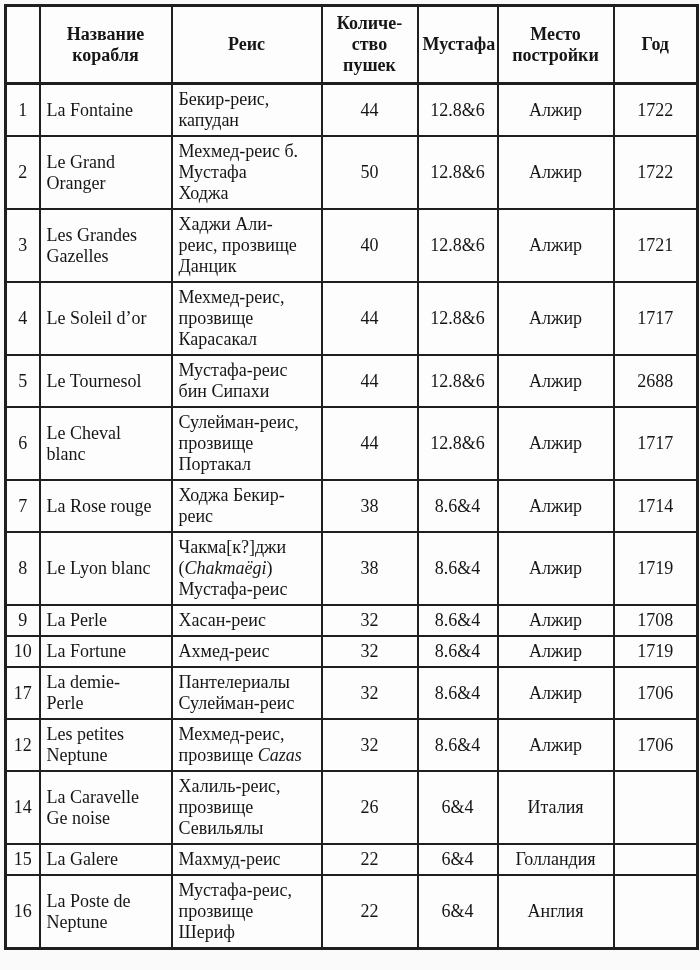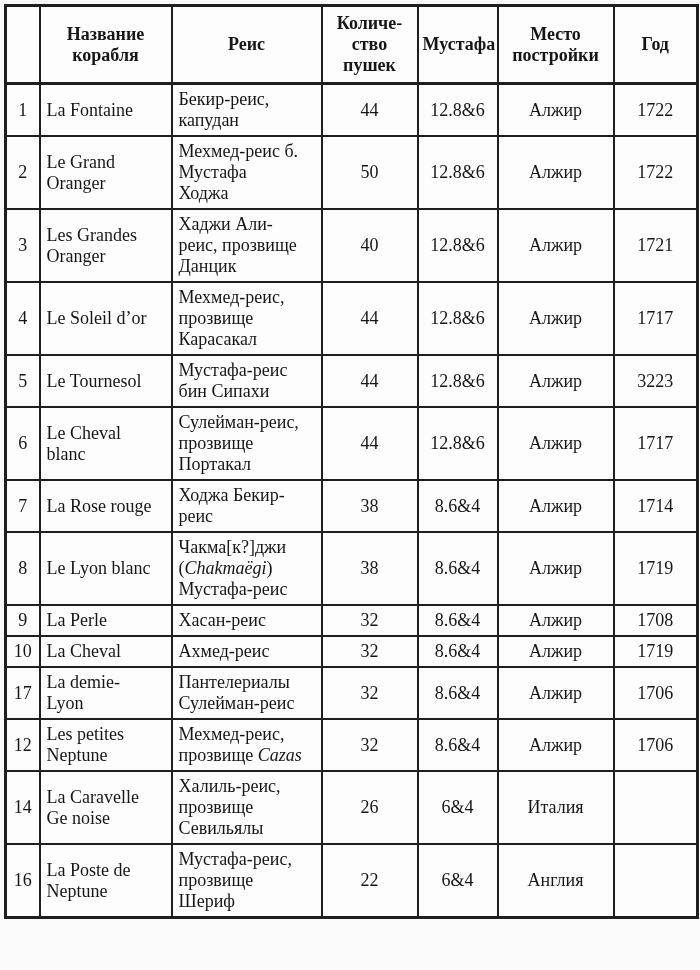--- a/index.html
+++ b/index.html
@@ -97,21 +97,21 @@
 Мустафа
 Ходжа</td>
           <td class="c">50</td>
           <td class="c">12.8&amp;6</td>
           <td class="c">Алжир</td>
           <td class="c">1722</td>
         </tr>
         <tr>
           <td class="c">3</td>
           <td class="l">Les Grandes
-Oranger</td>
+Gazelles</td>
           <td class="l">Хаджи Али-
 реис, прозвище
 Данцик</td>
           <td class="c">40</td>
           <td class="c">12.8&amp;6</td>
           <td class="c">Алжир</td>
           <td class="c">1721</td>
         </tr>
         <tr>
           <td class="c">4</td>
@@ -125,21 +125,21 @@
           <td class="c">1717</td>
         </tr>
         <tr>
           <td class="c">5</td>
           <td class="l">Le Tournesol</td>
           <td class="l">Мустафа-реис
 бин Сипахи</td>
           <td class="c">44</td>
           <td class="c">12.8&amp;6</td>
           <td class="c">Алжир</td>
-          <td class="c">3223</td>
+          <td class="c">2688</td>
         </tr>
         <tr>
           <td class="c">6</td>
           <td class="l">Le Cheval
 blanc</td>
           <td class="l">Сулейман-реис,
 прозвище
 Портакал</td>
           <td class="c">44</td>
           <td class="c">12.8&amp;6</td>
@@ -171,31 +171,31 @@
           <td class="c">9</td>
           <td class="l">La Perle</td>
           <td class="l">Хасан-реис</td>
           <td class="c">32</td>
           <td class="c">8.6&amp;4</td>
           <td class="c">Алжир</td>
           <td class="c">1708</td>
         </tr>
         <tr>
           <td class="c">10</td>
-          <td class="l">La Cheval</td>
+          <td class="l">La Fortune</td>
           <td class="l">Ахмед-реис</td>
           <td class="c">32</td>
           <td class="c">8.6&amp;4</td>
           <td class="c">Алжир</td>
           <td class="c">1719</td>
         </tr>
         <tr>
           <td class="c">17</td>
           <td class="l">La demie-
-Lyon</td>
+Perle</td>
           <td class="l">Пантелериалы
 Сулейман-реис</td>
           <td class="c">32</td>
           <td class="c">8.6&amp;4</td>
           <td class="c">Алжир</td>
           <td class="c">1706</td>
         </tr>
         <tr>
           <td class="c">12</td>
           <td class="l">Les petites
@@ -213,20 +213,29 @@
 Ge noise</td>
           <td class="l">Халиль-реис,
 прозвище
 Севильялы</td>
           <td class="c">26</td>
           <td class="c">6&amp;4</td>
           <td class="c">Италия</td>
           <td class="c"></td>
         </tr>
         <tr>
+          <td class="c">15</td>
+          <td class="l">La Galere</td>
+          <td class="l">Махмуд-реис</td>
+          <td class="c">22</td>
+          <td class="c">6&amp;4</td>
+          <td class="c">Голландия</td>
+          <td class="c"></td>
+        </tr>
+        <tr>
           <td class="c">16</td>
           <td class="l">La Poste de
 Neptune</td>
           <td class="l">Мустафа-реис,
 прозвище
 Шериф</td>
           <td class="c">22</td>
           <td class="c">6&amp;4</td>
           <td class="c">Англия</td>
           <td class="c"></td>

